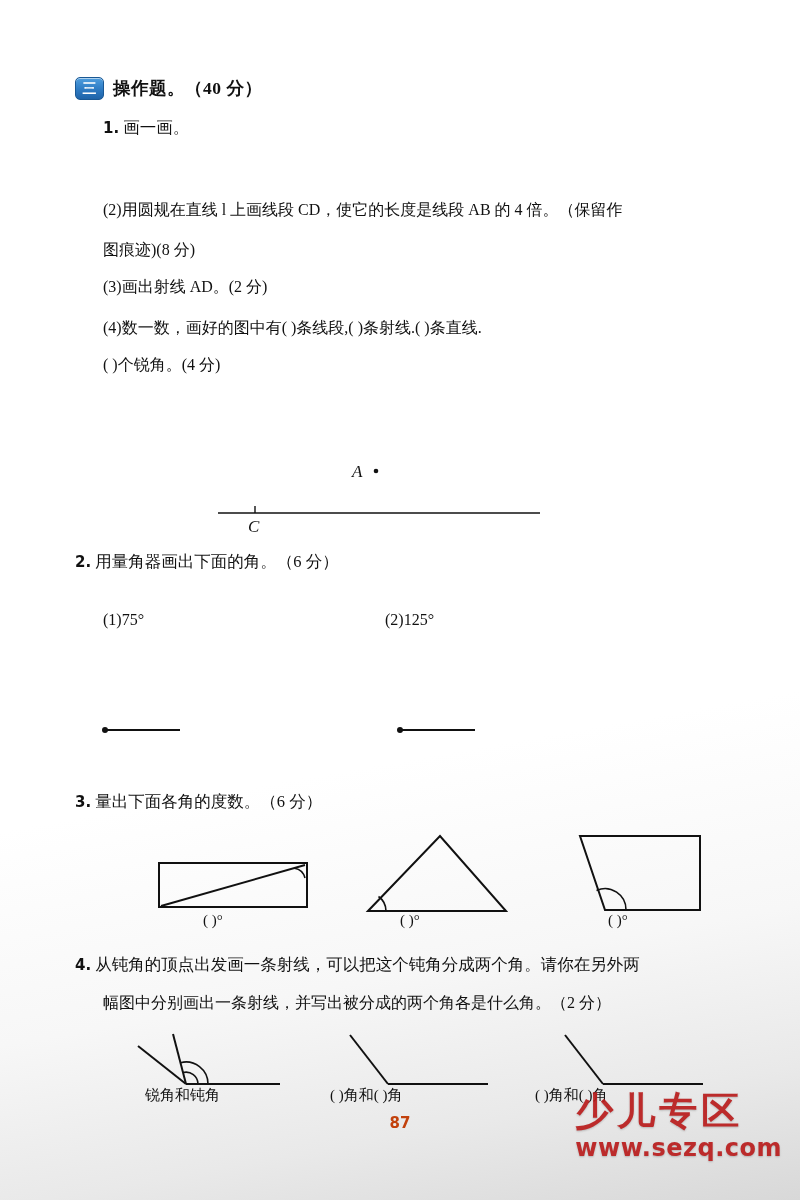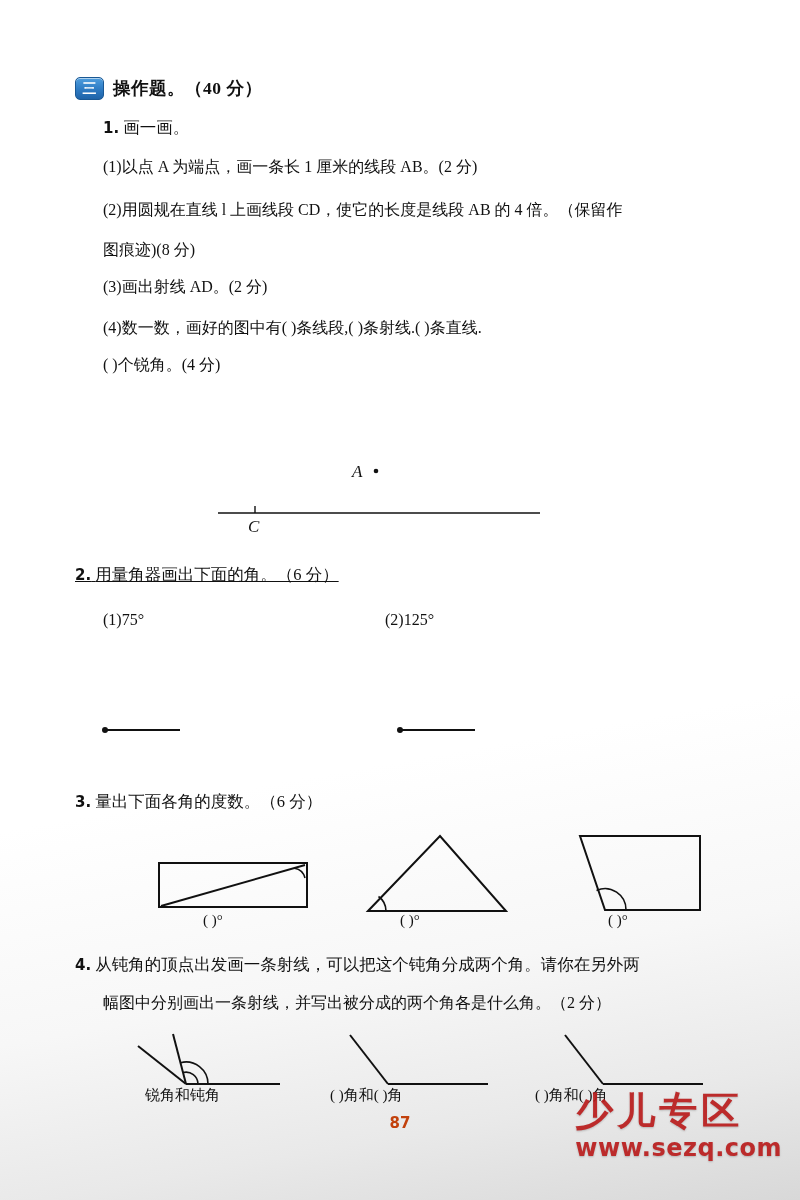--- a/index.html
+++ b/index.html
@@ -137,21 +137,20 @@
   <div class="section-head">
     <span class="num-badge">三</span>
     <span class="section-title">操作题。（40 分）</span>
   </div>
 
   <div class="q" style="left:75px; top:115px;margin-left:28px;">
     <span class="qnum">1.</span>
     <span>画一画。</span>
   </div>
 
-  <div class="sub" style="left:103px; top:157px;">(1)以点 A 为端点，画一条长 1 厘米的线段 AB。(2 分)</div>
   <div class="sub" style="left:103px; top:200px;">(2)用圆规在直线 l 上画线段 CD，使它的长度是线段 AB 的 4 倍。（保留作</div>
   <div class="sub" style="left:103px; top:240px;">图痕迹)(8 分)</div>
   <div class="sub" style="left:103px; top:277px;">(3)画出射线 AD。(2 分)</div>
   <div class="sub" style="left:103px; top:318px;">(4)数一数，画好的图中有(      )条线段,(      )条射线.(      )条直线.</div>
   <div class="sub" style="left:103px; top:355px;">(      )个锐角。(4 分)</div>
 
   <div class="fig" style="left:200px; top:440px;">
     <svg width="400" height="110" viewBox="0 0 400 110">
 
       <text x="152" y="37" font-family="Liberation Serif, serif" font-style="italic" font-size="17" fill="#111">A</text>
@@ -159,21 +158,21 @@
       <circle cx="176" cy="31" r="2.3" fill="#111"></circle>
 
       <line x1="18" y1="73" x2="340" y2="73" stroke="#111" stroke-width="1.6"></line>
 
       <line x1="55" y1="66" x2="55" y2="73" stroke="#111" stroke-width="1.4"></line>
 
       <text x="48" y="92" font-family="Liberation Serif, serif" font-style="italic" font-size="17" fill="#111">C</text>
     </svg>
   </div>
 
-  <div class="q" style="left:75px; top:562px;text-decoration:underline;">
+  <div class="q" style="left:75px; top:549px;">
     <span class="qnum">2.</span>
     <span>用量角器画出下面的角。（6 分）</span>
   </div>
   <div class="sub" style="left:103px; top:611px;">(1)75°</div>
   <div class="sub" style="left:385px; top:611px;">(2)125°</div>
 
   <div class="fig" style="left:80px; top:715px;">
     <svg width="130" height="30" viewBox="0 0 130 30">
       <circle cx="25" cy="15" r="3" fill="#111"></circle>
       <line x1="25" y1="15" x2="100" y2="15" stroke="#111" stroke-width="2"></line>

